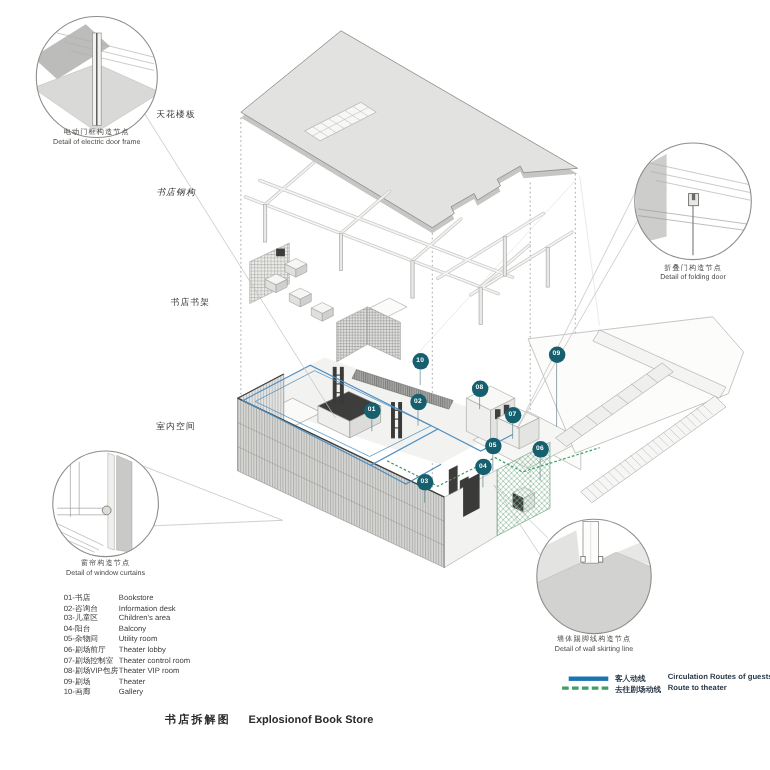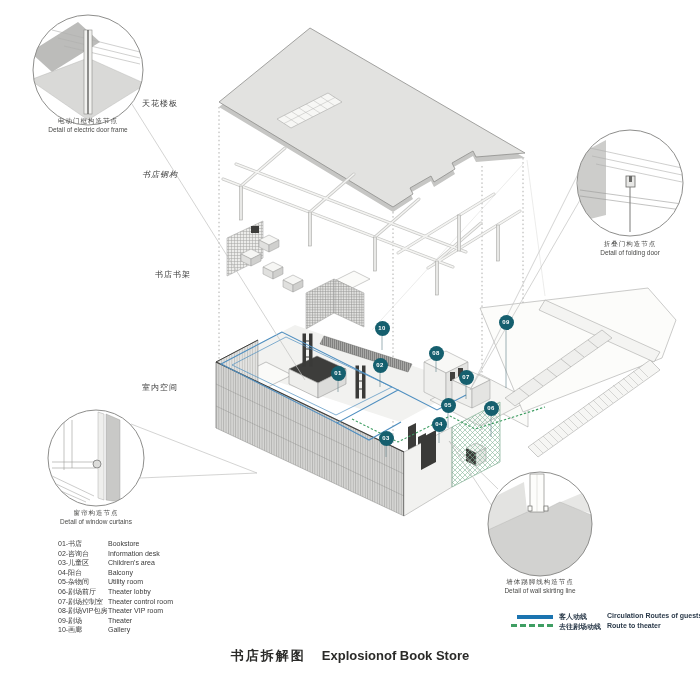--- a/index.html
+++ b/index.html
@@ -17,21 +17,21 @@
   .room-row .zh{width:50px;white-space:nowrap;}
   .room-row .en{white-space:nowrap;}
   .badge{
     width:15px;height:15px;border-radius:50%;background:#155f6e;color:#ffffff;
     font-size:6px;font-weight:bold;display:flex;align-items:center;justify-content:center;
     letter-spacing:.3px;
   }
   .legend-text{font-size:7px;font-weight:bold;color:#2b3a4a;white-space:nowrap;}
   .legend-bar-solid{width:36px;height:4px;background:#1b74b0;}
   .legend-bar-dashed{width:42px;height:0;border-top:3px dashed #3f9e63;}
-  .title-row{left:150px;top:647px;width:400px;text-align:center;font-size:13px;font-weight:bold;color:#2a2a28;white-space:nowrap;}
+  .title-row{left:150px;top:647px;width:400px;font-size:10px;font-weight:bold;color:#2a2a28;white-space:nowrap;}
   .title-row .zh{margin-right:16px;letter-spacing:2px;}
 </style>
 </head>
 <body>
 
 <svg width="700" height="700" viewBox="0 0 700 700">
   <defs>
     <pattern id="vh" width="2.4" height="4" patternUnits="userSpaceOnUse">
       <rect width="2.4" height="4" fill="#d7d7d5"></rect>
         <line x1="0.5" y1="0" x2="0.5" y2="4" stroke="#a2a2a0" stroke-width="0.7"></line>

